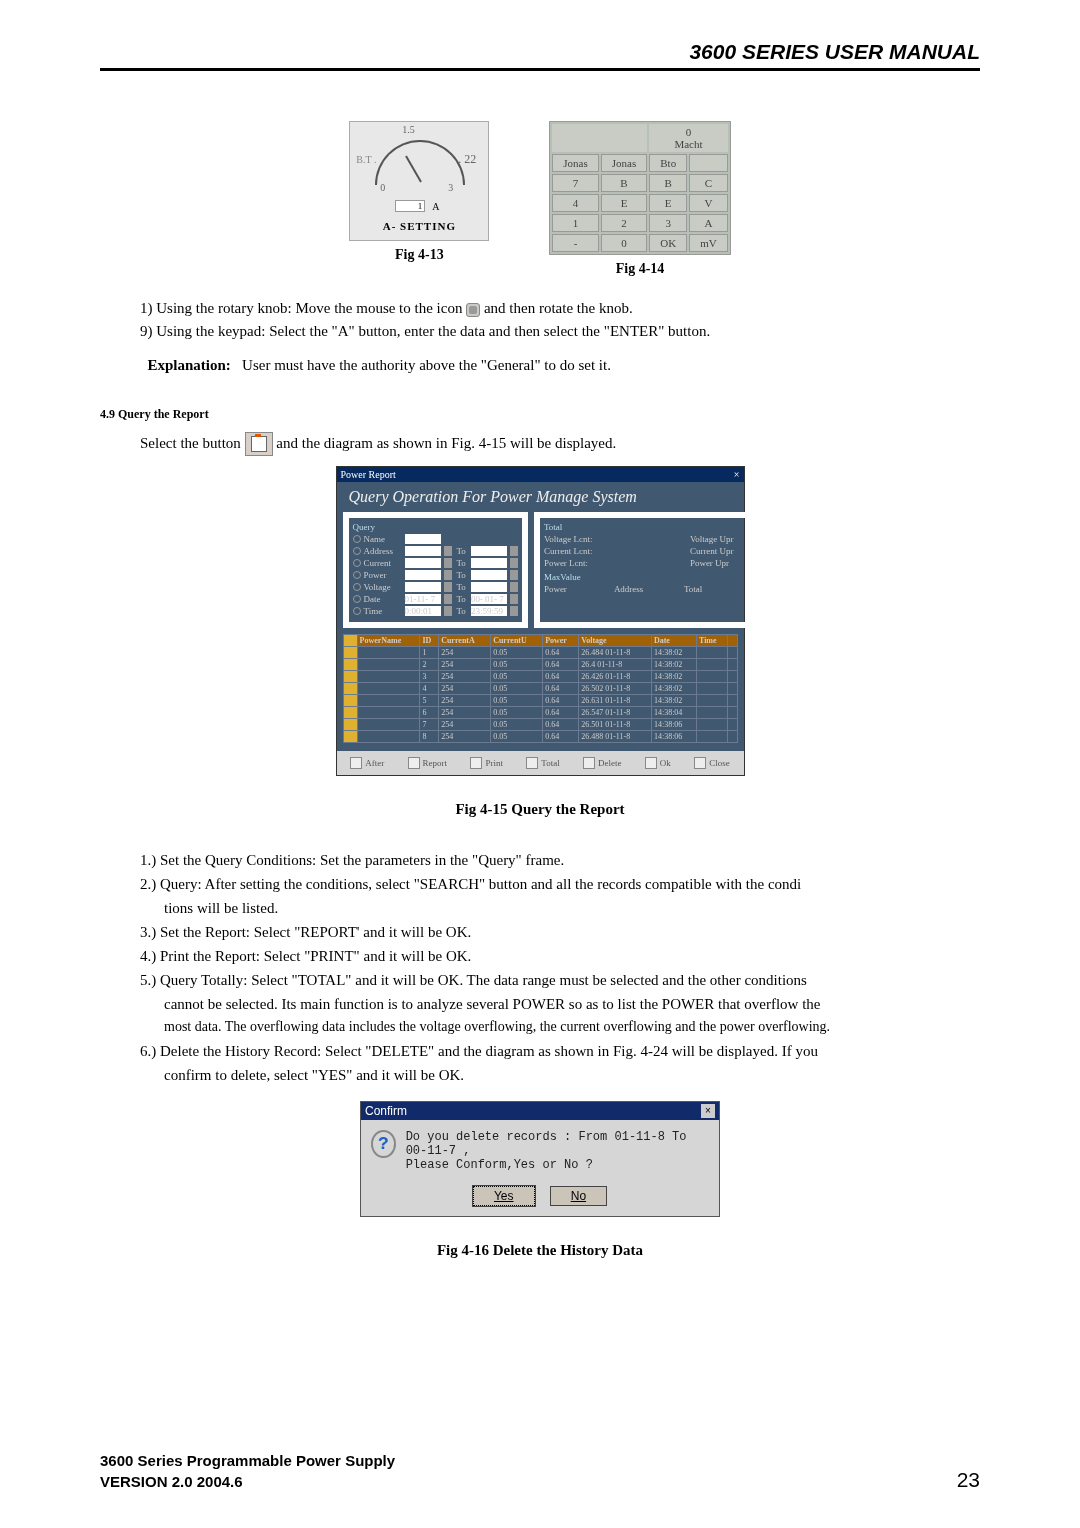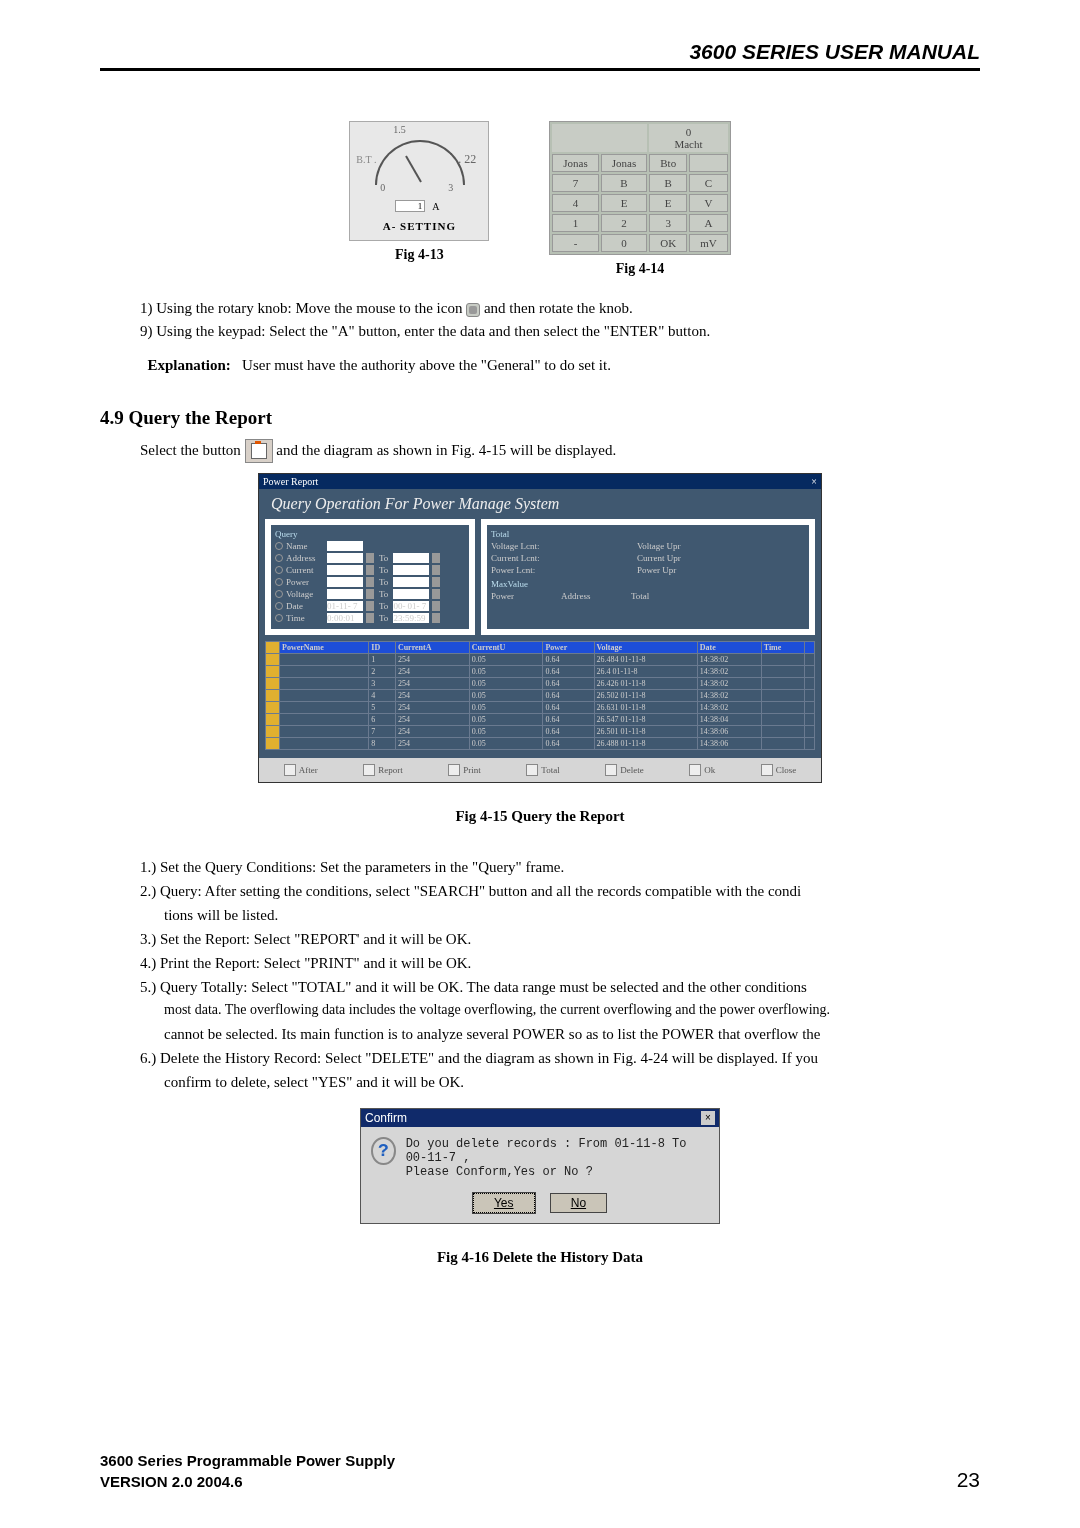--- a/index.html
+++ b/index.html
@@ -50,21 +50,21 @@
   .dial-needle {
     width: 2px; height: 30px;
     background: #555;
     position: absolute;
     top: 30px; left: 70px;
     transform-origin: bottom center;
     transform: rotate(-30deg);
   }
   .dial-label-bt { position:absolute; left:6px; top:32px; font-size:10px; color:#888;}
   .dial-label-0 { position:absolute; left:30px; top:60px; font-size:10px; color:#666;}
-  .dial-label-15 { position:absolute; left:43px; top:2px; font-size:10px; color:#666;}
+  .dial-label-15 { position:absolute; left:52px; top:2px; font-size:10px; color:#666;}
   .dial-label-22 { position:absolute; right:12px; top:30px; font-size:12px; color:#666;}
   .dial-label-3 { position:absolute; right:35px; top:60px; font-size:10px; color:#666;}
   .dial-input {
     position:absolute; bottom:28px; left:45px;
     width:30px; height:12px; border:1px solid #999; background:#fff;
     font-size:9px; text-align:right; padding-right:2px;
   }
   .dial-a { position:absolute; bottom:28px; left:82px; font-size:10px;}
   .dial-setting { position:absolute; bottom:8px; width:100%; text-align:center; font-size:11px; font-weight:bold; letter-spacing:1px;}
   .mode-table {
@@ -90,21 +90,21 @@
     margin-top: 6px;
     text-align:center;
   }
   .body-indent { margin-left: 40px; }
   .para { font-size: 15px; line-height: 1.55; }
   .mt-20 { margin-top: 20px; }
   .mt-10 { margin-top: 10px; }
   .mt-30 { margin-top: 30px; }
   .section-heading {
     font-weight: bold;
-    font-size: 19px;
+    font-size: 12px;
     margin-top: 30px;
   }
   .knob-icon {
     display:inline-block; width:14px; height:14px;
     background:#c8ccc5; border:1px solid #888;
     border-radius:3px; vertical-align:middle;
     position:relative;
   }
   .knob-icon::after{
     content:""; position:absolute; top:2px; left:2px; right:2px; bottom:2px;
@@ -117,21 +117,21 @@
   }
   .button-icon::before {
     content:""; position:absolute; top:3px; left:5px; width:14px; height:14px;
     border:1px solid #666; background:#fff;
   }
   .button-icon::after {
     content:""; position:absolute; top:1px; left:9px; width:6px; height:3px;
     background:#e05500;
   }
   .query-window {
-    width:564px; margin:10px auto 0 auto;
+    width:409px; margin:10px auto 0 auto;
     border:1px solid #333; background:#d6d6d6;
     font-size:10px; color:#ddd;
   }
   .qw-titlebar { background:#062a60; color:#fff; padding:2px 4px; font-size:10px; display:flex; justify-content:space-between;}
   .qw-title { font-style:italic; font-family:"Times New Roman"; font-size:16px; padding:2px 6px 6px 6px; color:#eee;}
   .qw-body { background:#405870; padding:4px 6px 8px 6px; }
   .qw-panels { display:flex; gap:6px;}
   .qw-panel { border:6px solid #ffffff; padding:4px; font-size:9px; color:#ccc;}
   .qw-panel-left { width:210px;}
   .qw-panel-right { flex:1;}
@@ -139,21 +139,21 @@
   .qw-radio { width:8px; height:8px; border:1px solid #999; border-radius:50%; background:#405870; flex-shrink:0;}
   .qw-label { width:38px; color:#ccc;}
   .qw-input { width:36px; height:10px; background:#fff; }
   .qw-spin { width:8px; height:10px; background:#999;}
   .qw-to { color:#ccc; margin:0 2px;}
   .qw-stat-row { display:flex; gap:20px; margin-bottom:2px;}
   .qw-stat-label { width:70px; color:#ccc;}
   .qw-stat-val { width:36px; height:10px; }
   .qw-table { width:100%; border-collapse:collapse; margin-top:6px; font-size:8px; color:#ccc; background:#405870;}
   .qw-table th, .qw-table td { border:1px solid #6a7a90; padding:0 2px; text-align:left; height:12px;}
-  .qw-table th { background:#1d4ed8;}
+  .qw-table th { background:#a16207;}
   .qw-icon-cell { width:14px; background:#e0b030 !important;}
   .qw-btnrow { display:flex; justify-content:space-around; background:#d6d6d6; padding:6px 2px; font-size:9px; color:#555;}
   .qw-btn { display:flex; align-items:center; gap:3px;}
   .qw-btn-icon { width:12px; height:12px; border:1px solid #888; background:#eee; display:inline-block;}
   .center-caption { text-align:center; font-weight:bold; font-size:15px; margin-top:25px;}
   .numlist { margin-left:40px; font-size:15px; line-height:1.6;}
   .numlist-sub { margin-left:64px; font-size:15px; line-height:1.6;}
   .confirm-dialog {
     width:360px; margin:14px auto 0 auto; border:1px solid #555;
     background:#d6d6d6; font-family:"Courier New", monospace; font-size:12px;
@@ -512,22 +512,22 @@
 </div>
 <div class="center-caption">Fig 4-15 Query the Report</div>
 
 <div class="mt-30">
   <p class="numlist">1.) Set the Query Conditions: Set the parameters in the "Query" frame.</p>
   <p class="numlist">2.) Query: After setting the conditions, select "SEARCH" button and all the records compatible with the condi</p>
   <p class="numlist-sub">tions will be listed.</p>
   <p class="numlist">3.) Set the Report: Select "REPORT' and it will be OK.</p>
   <p class="numlist">4.) Print the Report: Select "PRINT" and it will be OK.</p>
   <p class="numlist">5.) Query Totally: Select "TOTAL" and it will be OK. The data range must be selected and the other conditions</p>
+  <p class="numlist-sub">cannot be selected. Its main function is to analyze several POWER so as to list the POWER that overflow the</p>
   <p class="numlist-sub" style="font-size:14px;"> most data. The overflowing data includes the voltage overflowing, the current overflowing and the power overflowing.</p>
-  <p class="numlist-sub">cannot be selected. Its main function is to analyze several POWER so as to list the POWER that overflow the</p>
   <p class="numlist">6.) Delete the History Record: Select "DELETE" and the diagram as shown in Fig. 4-24 will be displayed. If you</p>
   <p class="numlist-sub">confirm to delete, select "YES" and it will be OK.</p>
 </div>
 
 <div class="confirm-dialog">
   <div class="cd-titlebar">
     <span>Confirm</span>
     <span class="cd-x">×</span>
   </div>
   <div class="cd-body">

